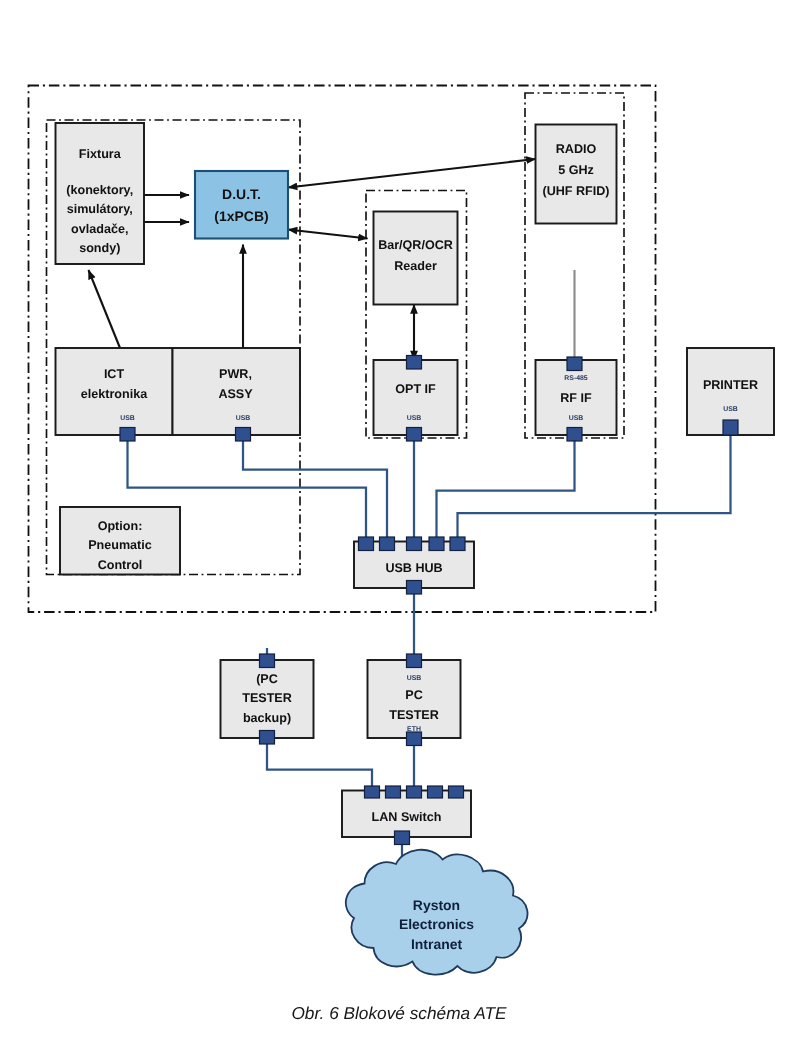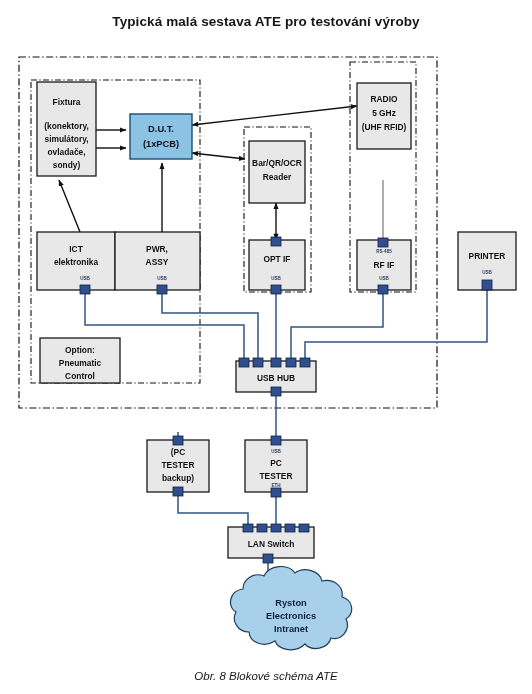--- a/index.html
+++ b/index.html
@@ -74,21 +74,20 @@
     fill: #11203a;
     text-anchor: middle;
     dominant-baseline: middle;
   }
 </style>
 </head>
 <body>
 
 <div id="stage">
 
-  <div class="title">Typická malá sestava ATE pro testování výroby</div>
 
   <svg id="diagram" viewBox="0 0 532 694">
     <defs>
       <marker id="arrowhead" markerWidth="7" markerHeight="7" refX="6.2" refY="2.6" orient="auto" markerUnits="userSpaceOnUse">
         <path d="M0,0 L6.6,2.6 L0,5.2 z" fill="#111111"></path>
       </marker>
       <marker id="arrowtail" markerWidth="7" markerHeight="7" refX="0.4" refY="2.6" orient="auto" markerUnits="userSpaceOnUse">
         <path d="M6.6,0 L0,2.6 L6.6,5.2 z" fill="#111111"></path>
       </marker>
     </defs>
@@ -259,15 +258,15 @@
                C328,649 312,652 305,644 C296,653 279,651 275,641
                C264,648 250,643 249,632 C238,632 231,621 236,612
                C227,606 229,591 243,589 Z" fill="#a8d0ea" stroke="#1f3b5c" stroke-width="1.2"></path>
       <text class="cloudlabel" x="291" y="604">Ryston</text>
       <text class="cloudlabel" x="291" y="617">Electronics</text>
       <text class="cloudlabel" x="291" y="630">Intranet</text>
     </g>
 
   </svg>
 
-  <div class="caption">Obr. 8  Blokové schéma ATE</div>
+  <div class="caption">Obr. 6  Blokové schéma ATE</div>
 
 </div>
 
 </body></html>

